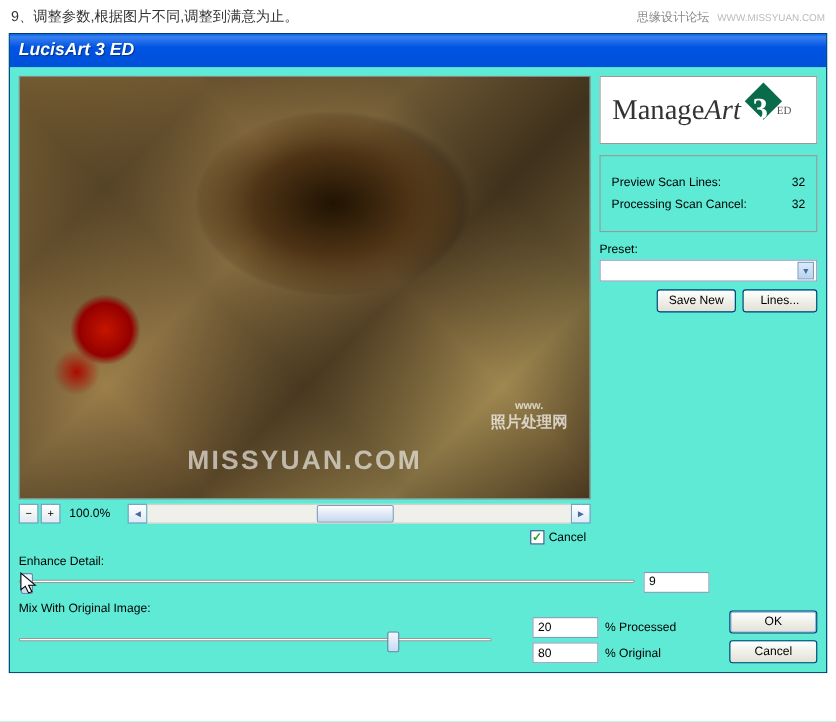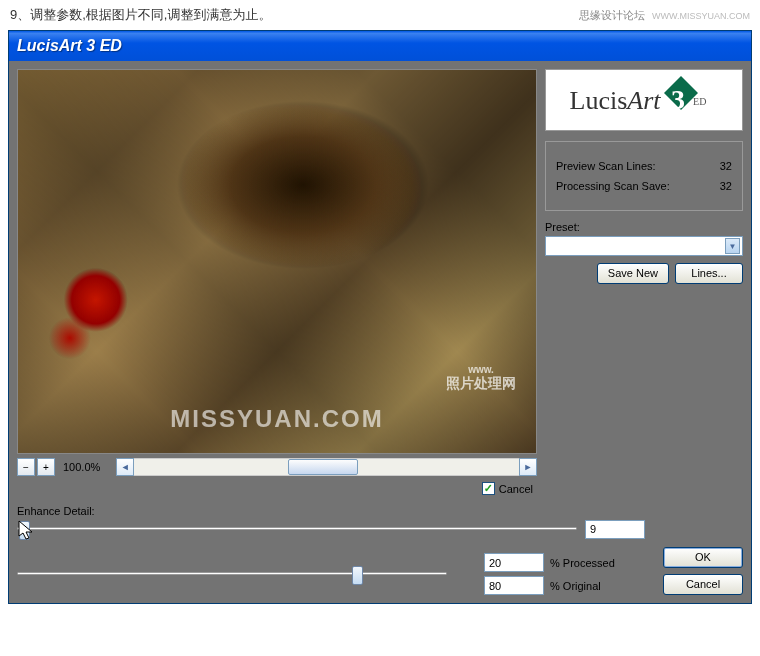--- a/index.html
+++ b/index.html
@@ -1,21 +1,21 @@
 <!DOCTYPE html>
 <html><head>
 <meta charset="utf-8">
 <style>
 * { box-sizing: border-box; margin: 0; padding: 0; }
 body { font-family: Tahoma, Arial, sans-serif; font-size: 11px; background: #fff; width: 760px; }
 .page-header { padding: 6px 10px; display: flex; justify-content: space-between; align-items: center; }
 .instruction { font-size: 13px; color: #333; }
 .forum-name { font-size: 11px; color: #888; }
 .forum-url { font-size: 9px; color: #bbb; margin-left: 4px; }
-.window { border: 1px solid #003c74; width: 744px; margin: 0 auto; background: #737373; }
+.window { border: 1px solid #003c74; width: 744px; margin: 0 auto; background: #5eead4; }
 .titlebar { background: linear-gradient(to bottom, #0058e6 0%, #3a81f0 8%, #0054e3 40%, #0050d8 100%); color: #fff; padding: 6px 8px; font-family: "Trebuchet MS", Tahoma, sans-serif; font-size: 16px; font-weight: bold; font-style: italic; text-shadow: 1px 1px 1px rgba(0,0,0,0.4); }
 .dialog-body { padding: 8px; }
 .top-area { display: flex; gap: 8px; }
 .preview-panel { flex: 0 0 520px; }
 .preview-image { width: 520px; height: 385px; background: linear-gradient(135deg, #8a6d3b 0%, #6b5430 20%, #9c7e4a 40%, #5a4628 60%, #a08850 80%, #4a3820 100%); border: 1px solid #888; position: relative; overflow: hidden; }
 .engine-detail { position: absolute; inset: 0; background:
   radial-gradient(ellipse 180px 120px at 55% 30%, #3a3228 0%, #5a4a38 40%, transparent 70%),
   radial-gradient(circle 40px at 15% 60%, #a03828 0%, #802818 60%, transparent 80%),
   radial-gradient(circle 30px at 10% 70%, #903020 0%, transparent 70%),
   linear-gradient(45deg, rgba(0,0,0,0.3) 0%, transparent 20%, rgba(0,0,0,0.2) 40%, transparent 60%, rgba(0,0,0,0.3) 80%);
@@ -104,32 +104,32 @@
         </div>
         <div class="preview-check">
           <div class="checkbox">✓</div>
           <span>Cancel</span>
         </div>
       </div>
 
       <div class="side-panel">
         <div class="logo-box">
           <span class="logo-text">
-            <span>Lucis</span><span class="art">Art</span>
+            <span>Manage</span><span class="art">Art</span>
             <span class="logo-diamond"></span><span class="logo-3">3</span><span class="logo-ed">ED</span>
           </span>
         </div>
 
         <div class="info-box">
           <div class="info-row">
             <span>Preview Scan Lines:</span>
             <span>32</span>
           </div>
           <div class="info-row">
-            <span>Processing Scan Save:</span>
+            <span>Processing Scan Cancel:</span>
             <span>32</span>
           </div>
         </div>
 
         <div class="preset-row">
           <label>Preset:</label>
           <div class="dropdown">
             <div class="dd-arrow">▼</div>
           </div>
           <div class="preset-buttons">
@@ -147,20 +147,21 @@
           <div class="slider-track-wrap">
             <div class="slider-track"></div>
             <div class="slider-thumb" style="left: 2px;"></div>
           </div>
           <input class="slider-input" value="9" style="">
         </div>
       </div>
 
       <div class="bottom-area">
         <div class="mix-section">
+          <span class="slider-label">Mix With Original Image:</span>
           <div class="mix-row">
             <div class="mix-slider-col" style="flex:0 0 430px;">
               <div class="slider-track"></div>
               <div class="slider-thumb" style="left: 78%;"></div>
             </div>
             <div class="mix-values">
               <div class="mix-value-line">
                 <input class="slider-input" value="20" style="">
                 <span class="pct-label">% Processed</span>
               </div>

